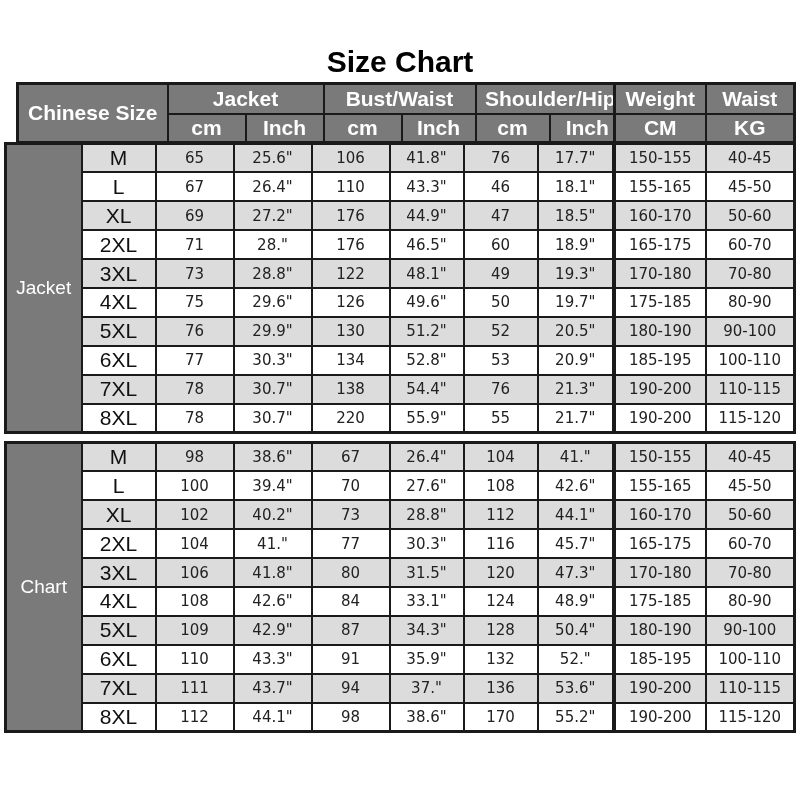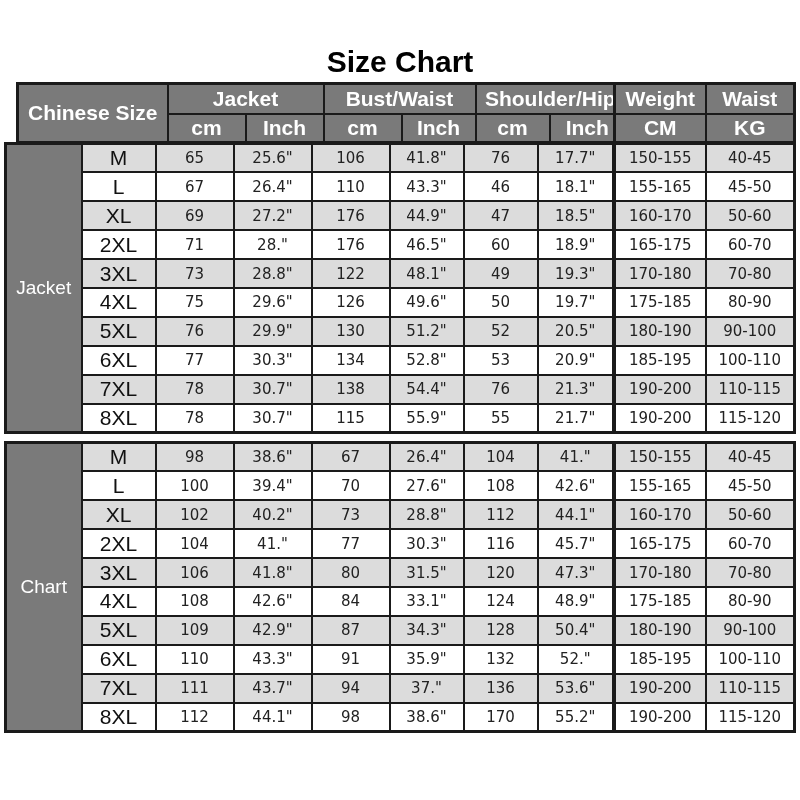--- a/index.html
+++ b/index.html
@@ -163,21 +163,21 @@
         <td class="val alt">30.7"</td>
         <td class="val alt">138</td>
         <td class="val alt">54.4"</td>
         <td class="val alt">76</td>
         <td class="val alt">21.3"</td>
       </tr>
       <tr style="height: 28.9px;">
         <td class="size plain">8XL</td>
         <td class="val plain">78</td>
         <td class="val plain">30.7"</td>
-        <td class="val plain">115</td>
+        <td class="val plain">220</td>
         <td class="val plain">55.9"</td>
         <td class="val plain">55</td>
         <td class="val plain">21.7"</td>
       </tr>
     </tbody>
 </table>
 
 <table class="grid outer" id="right-jacket">
   <colgroup>
       <col style="width:91px">

